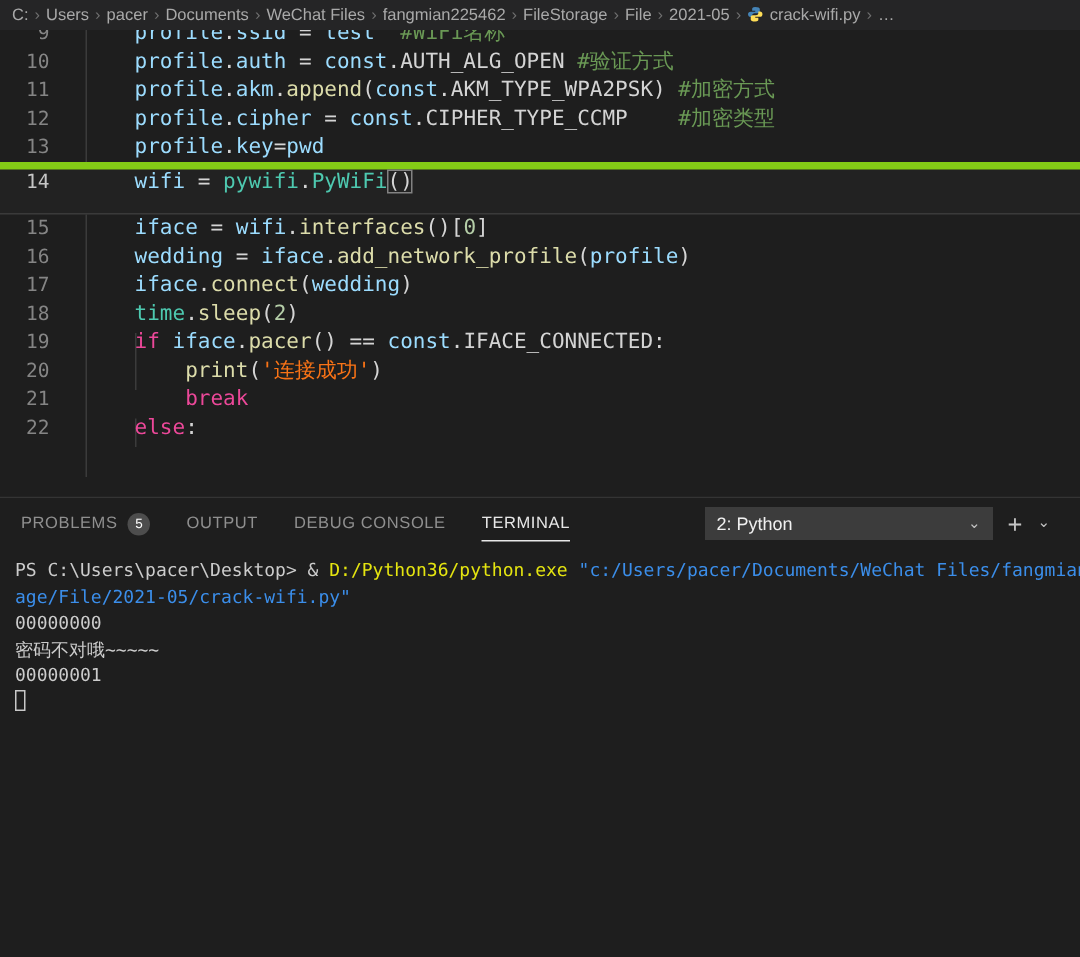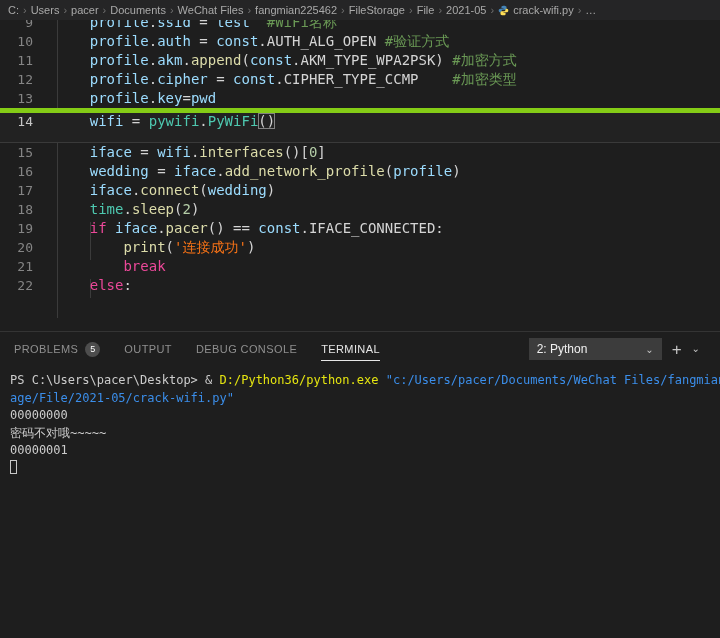--- a/index.html
+++ b/index.html
@@ -35,21 +35,21 @@
   .panel-header { height:34px; display:flex; align-items:center; padding:0 20px 0 14px; }
   .panel-tab { font-size:11px; letter-spacing:0.4px; color:#8f8f8f; margin-right:24px;
                height:34px; display:flex; align-items:center; cursor:pointer; position:relative; }
   .panel-tab.active { color:#e7e7e7; }
   .panel-tab.active::after { content:""; position:absolute; left:0; right:0; bottom:5px;
                              height:1px; background:#e7e7e7; }
   .tab-badge { background:#4d4d4d; color:#ffffff; font-size:9px; width:15px; height:15px;
                border-radius:50%; display:inline-flex; align-items:center; justify-content:center;
                margin-left:7px; }
   .spacer { flex:1; }
-  .terminal-select { width:133px; height:22px; background:#3c3c3c; color:#f0f0f0; font-size:12px;
+  .terminal-select { width:192px; height:22px; background:#3c3c3c; color:#f0f0f0; font-size:12px;
                      display:flex; align-items:center; padding:0 8px; cursor:pointer; }
   .terminal-select .sel-chevron { margin-left:auto; color:#c5c5c5; font-size:10px; }
   .icon-btn { color:#c5c5c5; margin-left:10px; cursor:pointer; line-height:1; }
   .plus-glyph { font-size:17px; font-weight:300; }
   .chev-glyph { font-size:10px; }
 
   
   .terminal-content { padding:6px 0 0 10px; font-family:"DejaVu Sans Mono","Liberation Mono",monospace;
                       font-size:12px; line-height:17.5px; color:#cccccc; white-space:pre; overflow:hidden; }
   .tk-tw { color:#cccccc; }  .tk-ty { color:#e5e510; }  .tk-tb { color:#3b8eea; }

